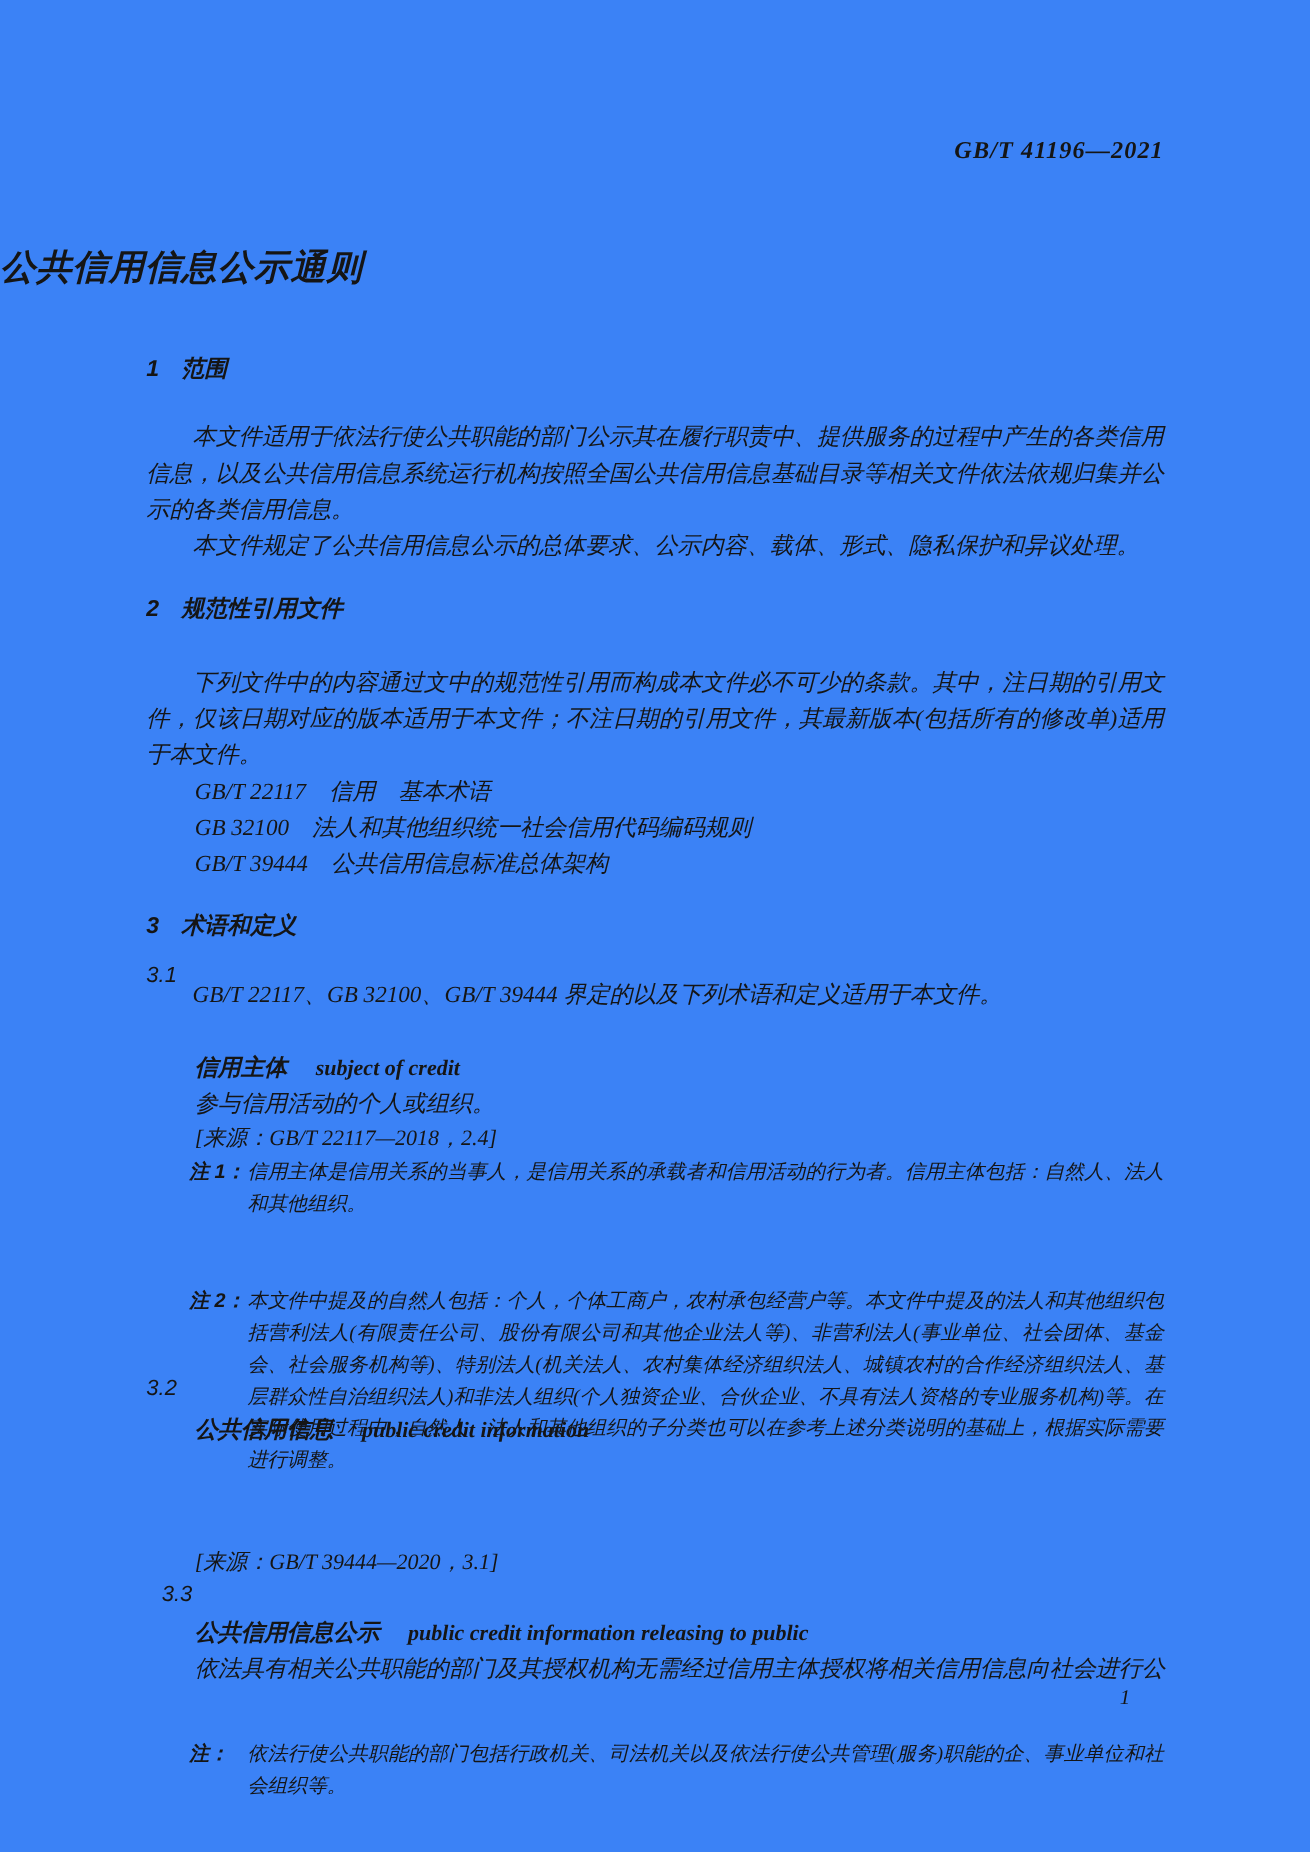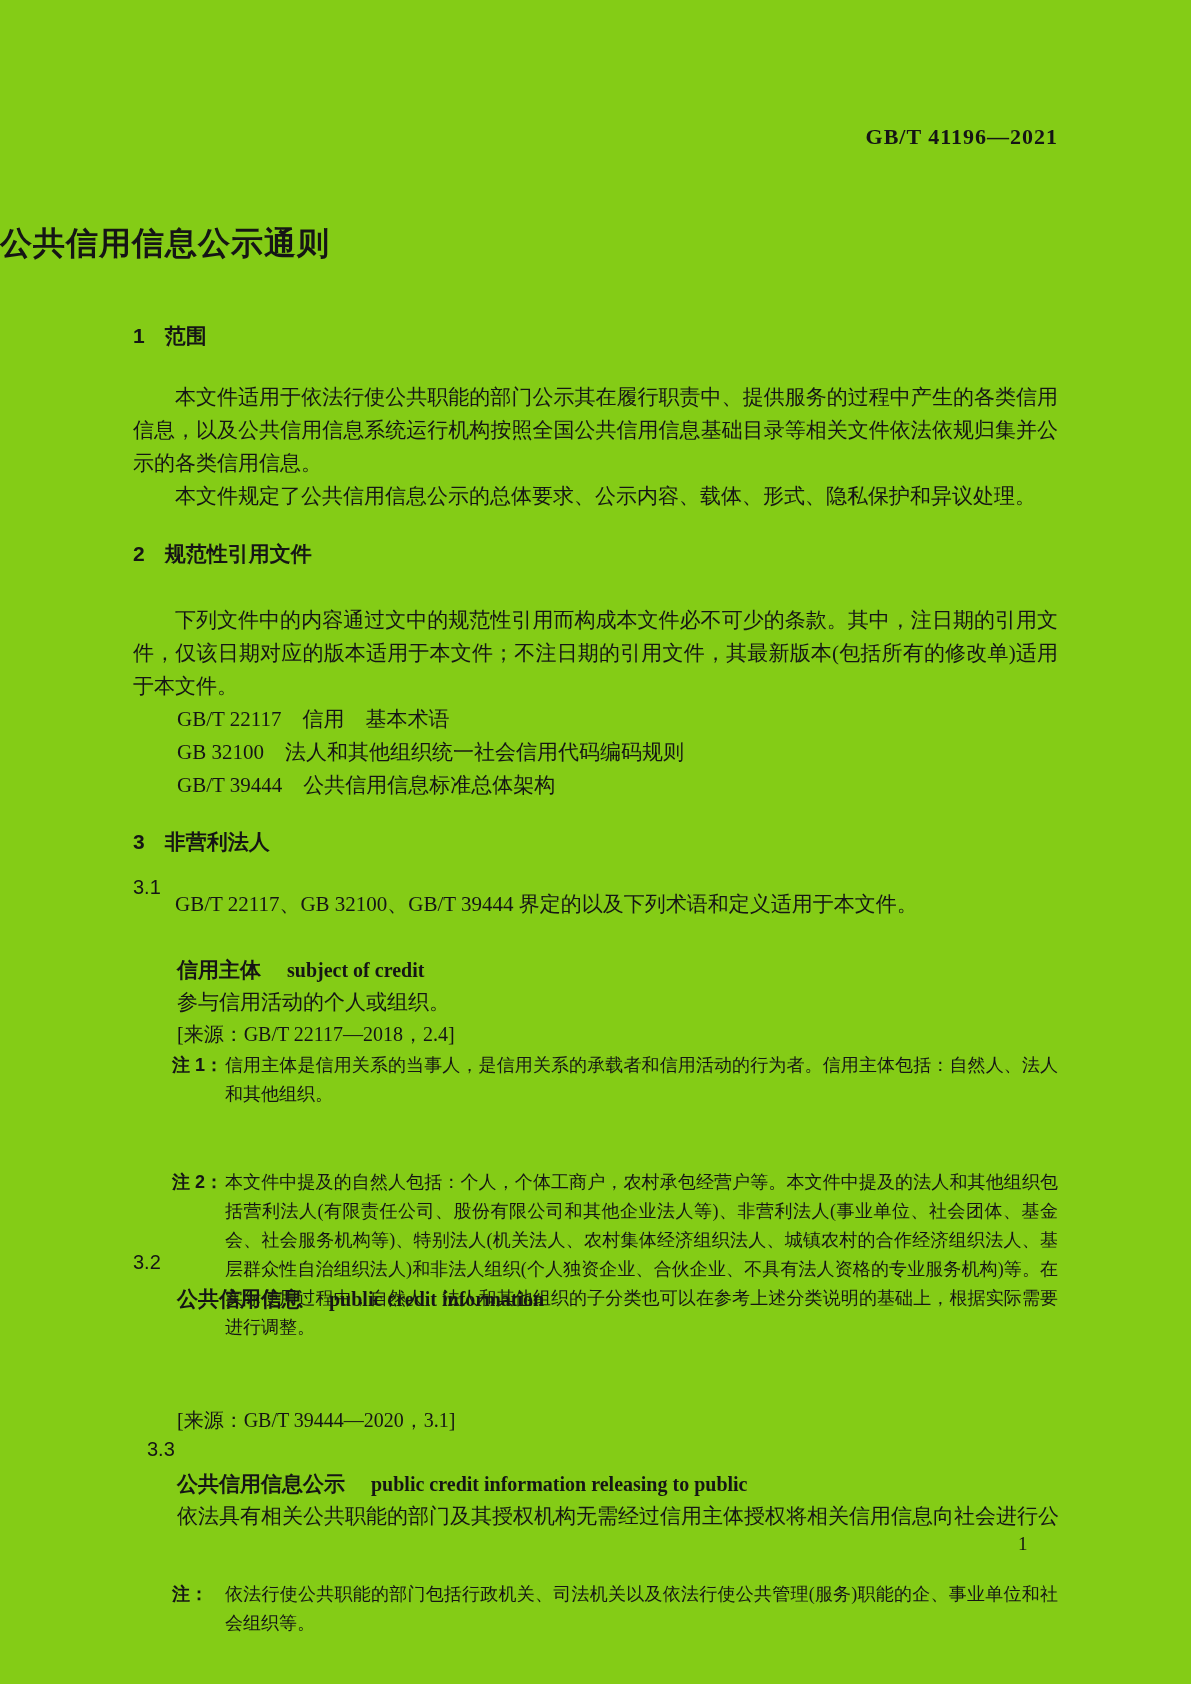--- a/index.html
+++ b/index.html
@@ -1,23 +1,24 @@
 <!DOCTYPE html>
 <html><head>
 <meta charset="utf-8">
 <style>
   html,body{margin:0;padding:0;background:#e8e8e8;}
   .page{
     position:relative;
     width:1191px;height:1684px;
     margin:0 auto;
-    background:#84cc16;
+    background:#3b82f6;
     color:#151515;
     font-family:"Liberation Serif","DejaVu Serif",serif;
     overflow:hidden;
+    font-style:italic;
   }
   .abs{position:absolute;}
   
   .doc-code{
     top:124px;right:133px;
     font-size:22px;font-weight:bold;
     letter-spacing:1px;
     font-family:"Liberation Serif","DejaVu Serif",serif;
   }
   
@@ -89,21 +90,21 @@
   <div class="abs col body-text" style="top:604px;">
     <p>下列文件中的内容通过文中的规范性引用而构成本文件必不可少的条款。其中，注日期的引用文件，仅该日期对应的版本适用于本文件；不注日期的引用文件，其最新版本(包括所有的修改单)适用于本文件。</p>
   </div>
   <div class="abs col ref-list" style="top:703px;">
     <div>GB/T 22117　信用　基本术语</div>
     <div>GB 32100　法人和其他组织统一社会信用代码编码规则</div>
     <div>GB/T 39444　公共信用信息标准总体架构</div>
   </div>
 
   <div class="abs col sec-heading" style="top:831px;">
-    <span class="sec-num">3</span><span>非营利法人</span>
+    <span class="sec-num">3</span><span>术语和定义</span>
   </div>
   <div class="abs col body-text" style="top:888px;">
     <p>GB/T 22117、GB 32100、GB/T 39444 界定的以及下列术语和定义适用于本文件。</p>
   </div>
 
   <div class="abs col clause-num" style="top:876px;">3.1</div>
   <div class="abs col term-block" style="top:954px;">
     <div class="term-line">
       <span class="term-zh">信用主体</span><span class="term-en">subject of credit</span>
     </div>

